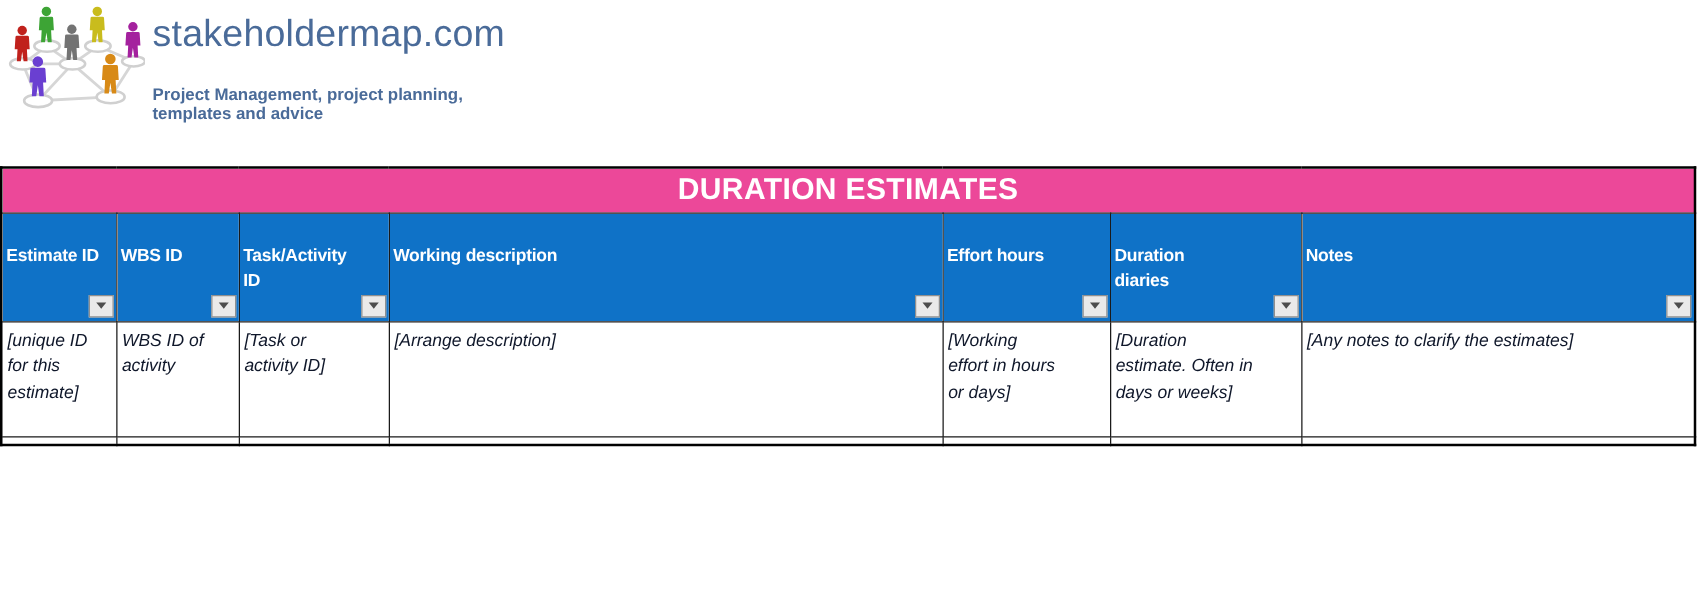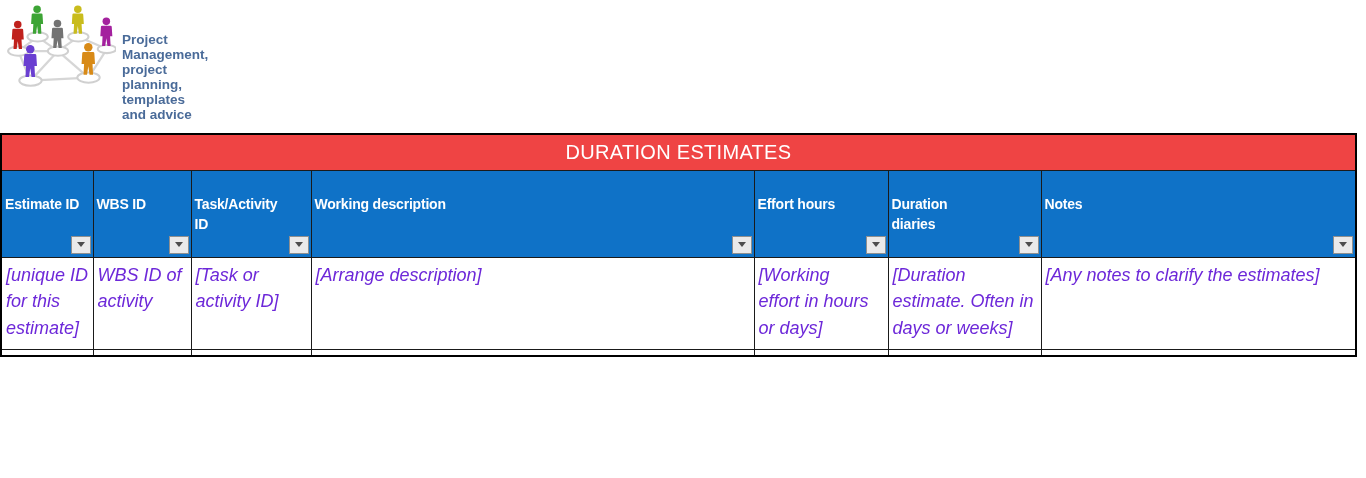--- a/index.html
+++ b/index.html
@@ -24,22 +24,22 @@
     position:absolute; top:133px; left:0;
     border-collapse:collapse; table-layout:fixed;
     border:2px solid #000;
   }
   table.sheet td, table.sheet th {
     border:1px solid #1a1a1a;
     vertical-align:top; overflow:hidden;
     white-space:pre-line;
   }
   .title-cell {
-    background:#ef4444; color:#ffffff; font-weight:normal;
-    font-size:20px; letter-spacing:0.3px;
+    background:#ec4899; color:#ffffff; font-weight:bold;
+    font-size:24px; letter-spacing:0.3px;
     text-align:center; vertical-align:middle !important;
   }
   th.hdr {
     background:#0f72c7; color:#ffffff; text-align:left;
     font-size:14px; font-weight:bold; letter-spacing:-0.2px;
     line-height:1.45; padding:3px 2px 2px 3px; position:relative;
   }
   .filter-btn {
     position:absolute; right:2px; bottom:3px; width:20px; height:18px;
     background:#eaeaea; border:1px solid #8f8f8f; box-sizing:border-box;
@@ -48,21 +48,21 @@
   .tri {
     width:0; height:0;
     border-left:4px solid transparent; border-right:4px solid transparent;
     border-top:5px solid #4d4d4d;
   }
   td.cell {
     font-size:15px; color:#333333; line-height:1.32;
     padding:3px 4px 0 4px;
   }
   tr.instruction td.cell {
-    color:#6d28d9; font-style:italic; font-size:18px; line-height:1.48;
+    color:#0f172a; font-style:italic; font-size:14px; line-height:1.48;
     padding-top:4px;
   }
   tr.sliver td { border-bottom:1px solid #1a1a1a; }
 </style>
 </head>
 <body>
 
 <div class="page">
 
   <div class="brand">
@@ -96,20 +96,21 @@
       </g>
       <use href="#pf" fill="#c0211c" transform="translate(8,18)"></use>
       <use href="#pf" fill="#3da435" transform="translate(27,3)"></use>
       <use href="#pf" fill="#737373" transform="translate(47,17)"></use>
       <use href="#pf" fill="#c9bc1d" transform="translate(67,3)"></use>
       <use href="#pf" fill="#a4219e" transform="translate(95,15)"></use>
       <use href="#pf" fill="#6a3fd1" transform="translate(19.5,42) scale(1.12)"></use>
       <use href="#pf" fill="#d88a17" transform="translate(76.5,40) scale(1.12)"></use>
     </svg>
     <div class="brand-text">
+      <div class="site-name">stakeholdermap.com</div>
       <div class="tagline">Project Management, project planning, templates and advice</div>
     </div>
   </div>
 
   <table class="sheet">
     <colgroup>
       <col style="width:92px">
         <col style="width:98px">
         <col style="width:120px">
       <col style="width:443px">

